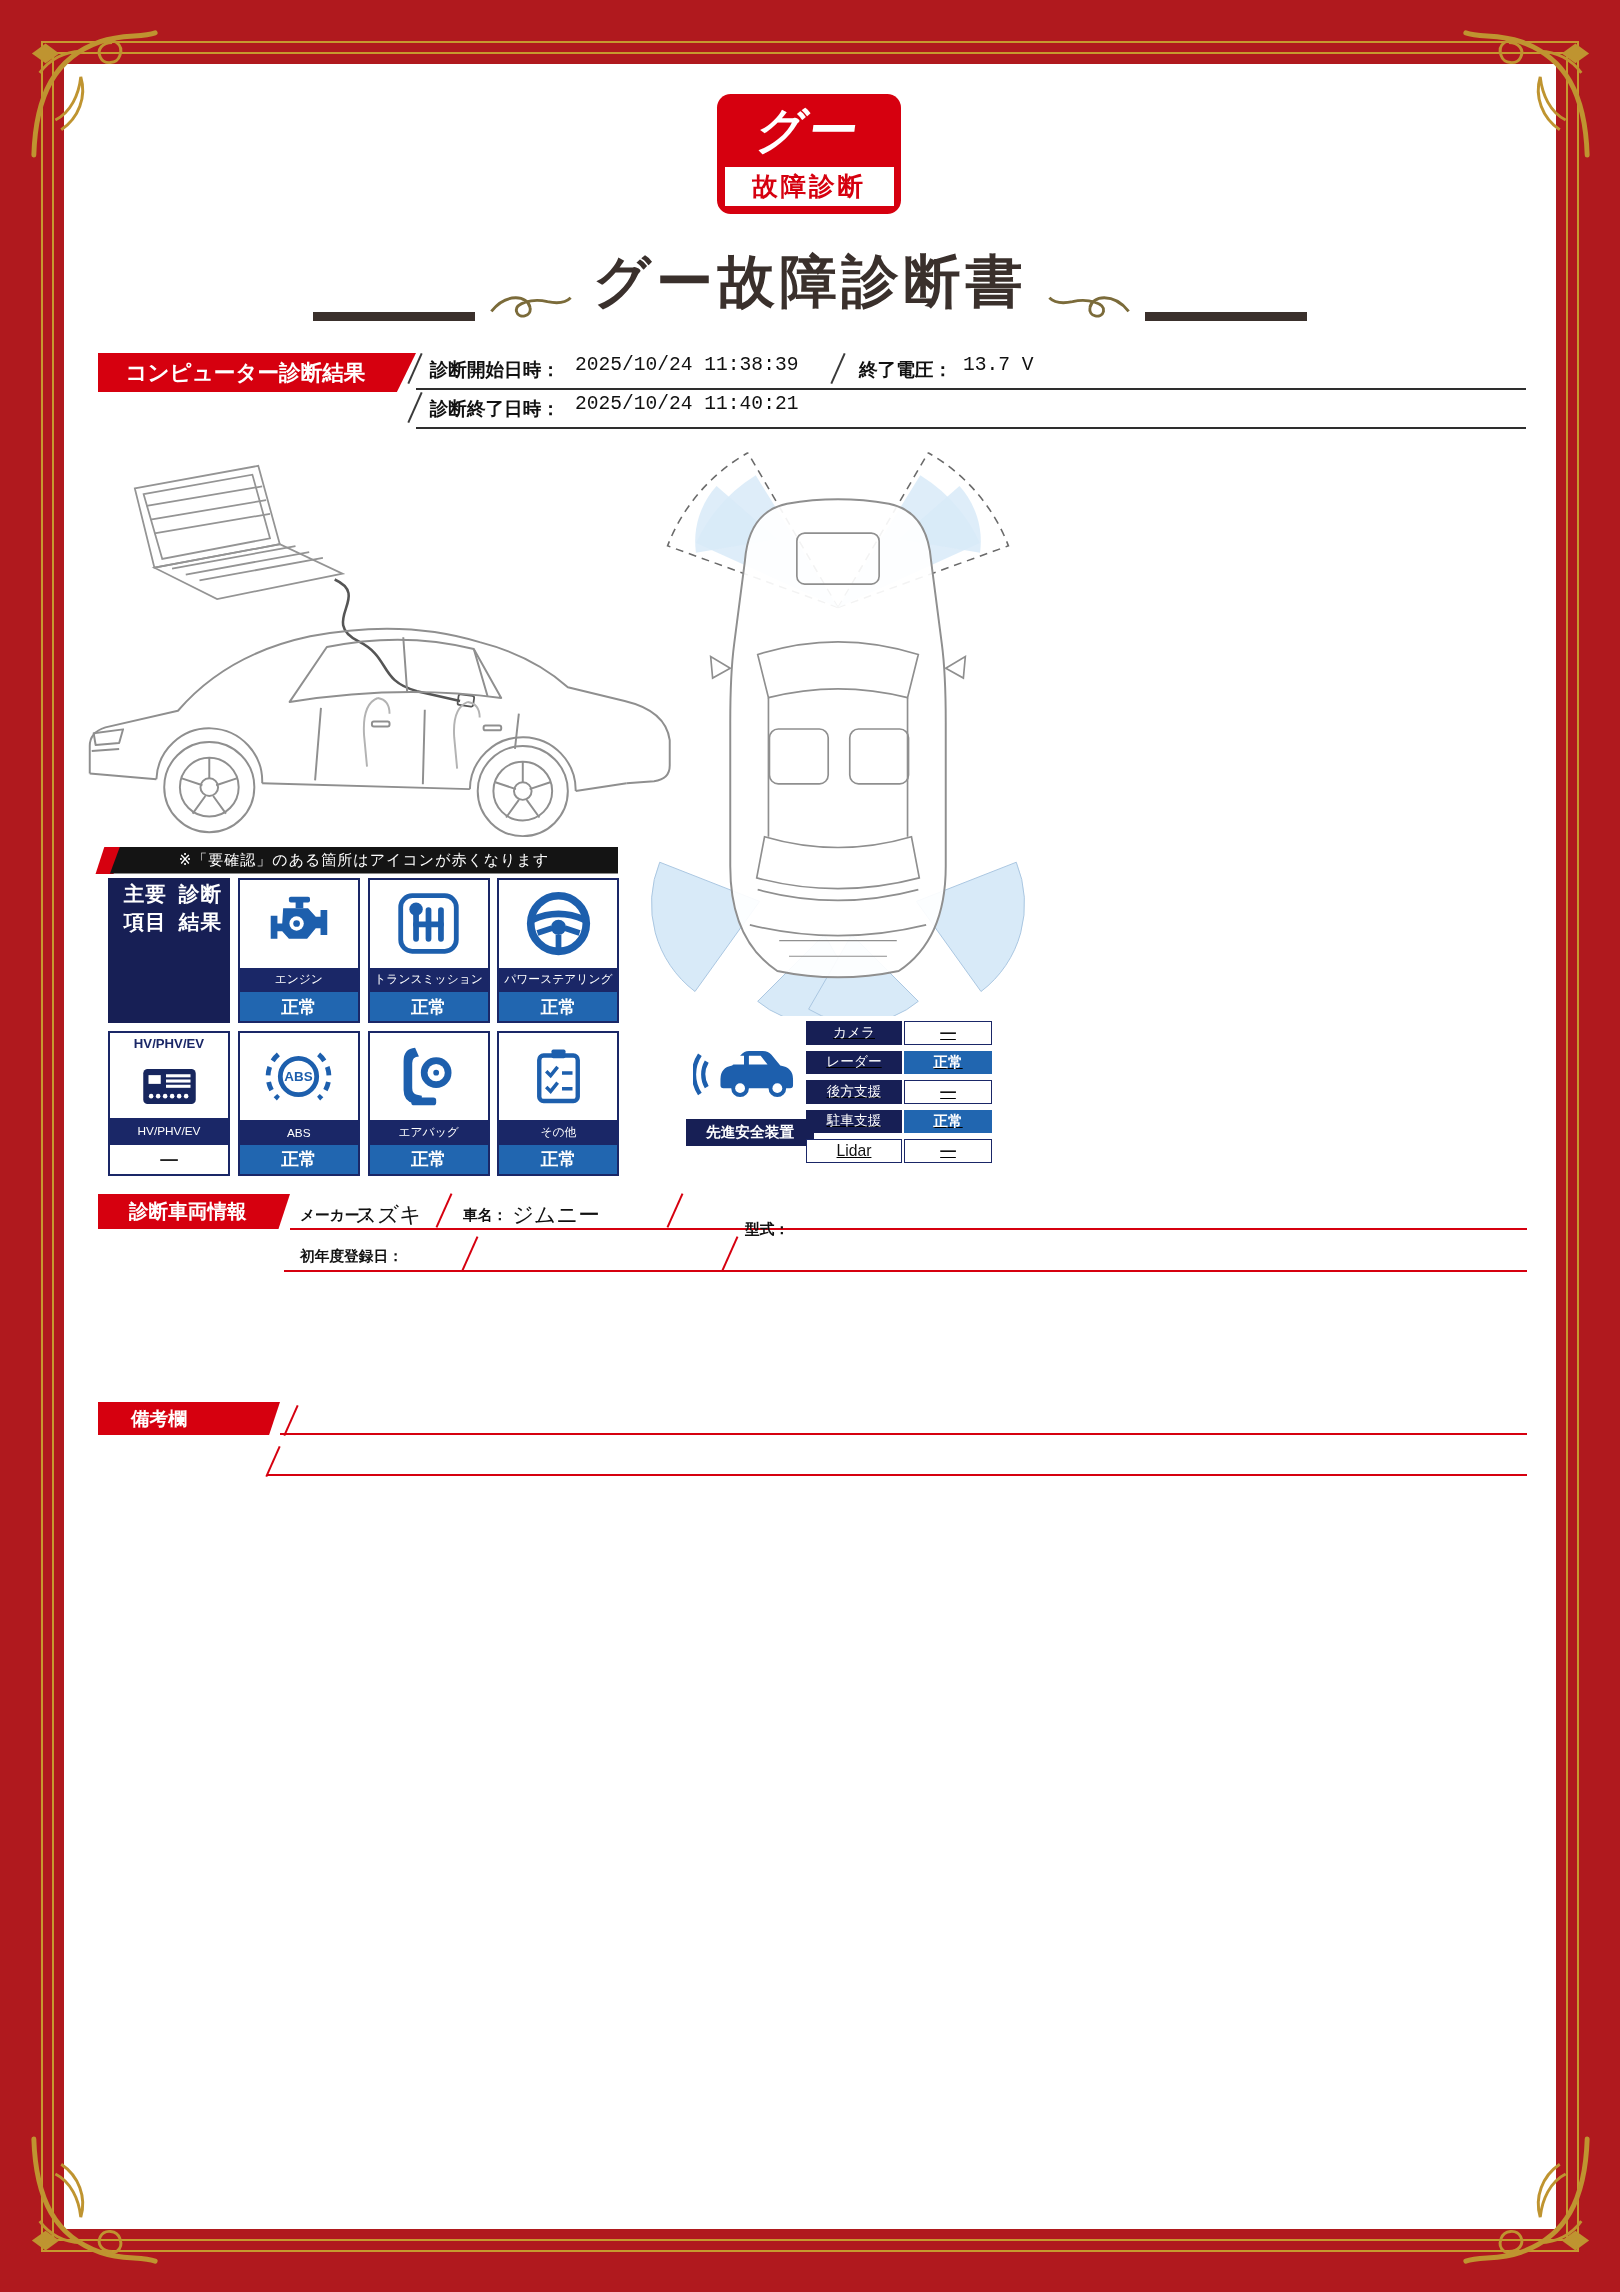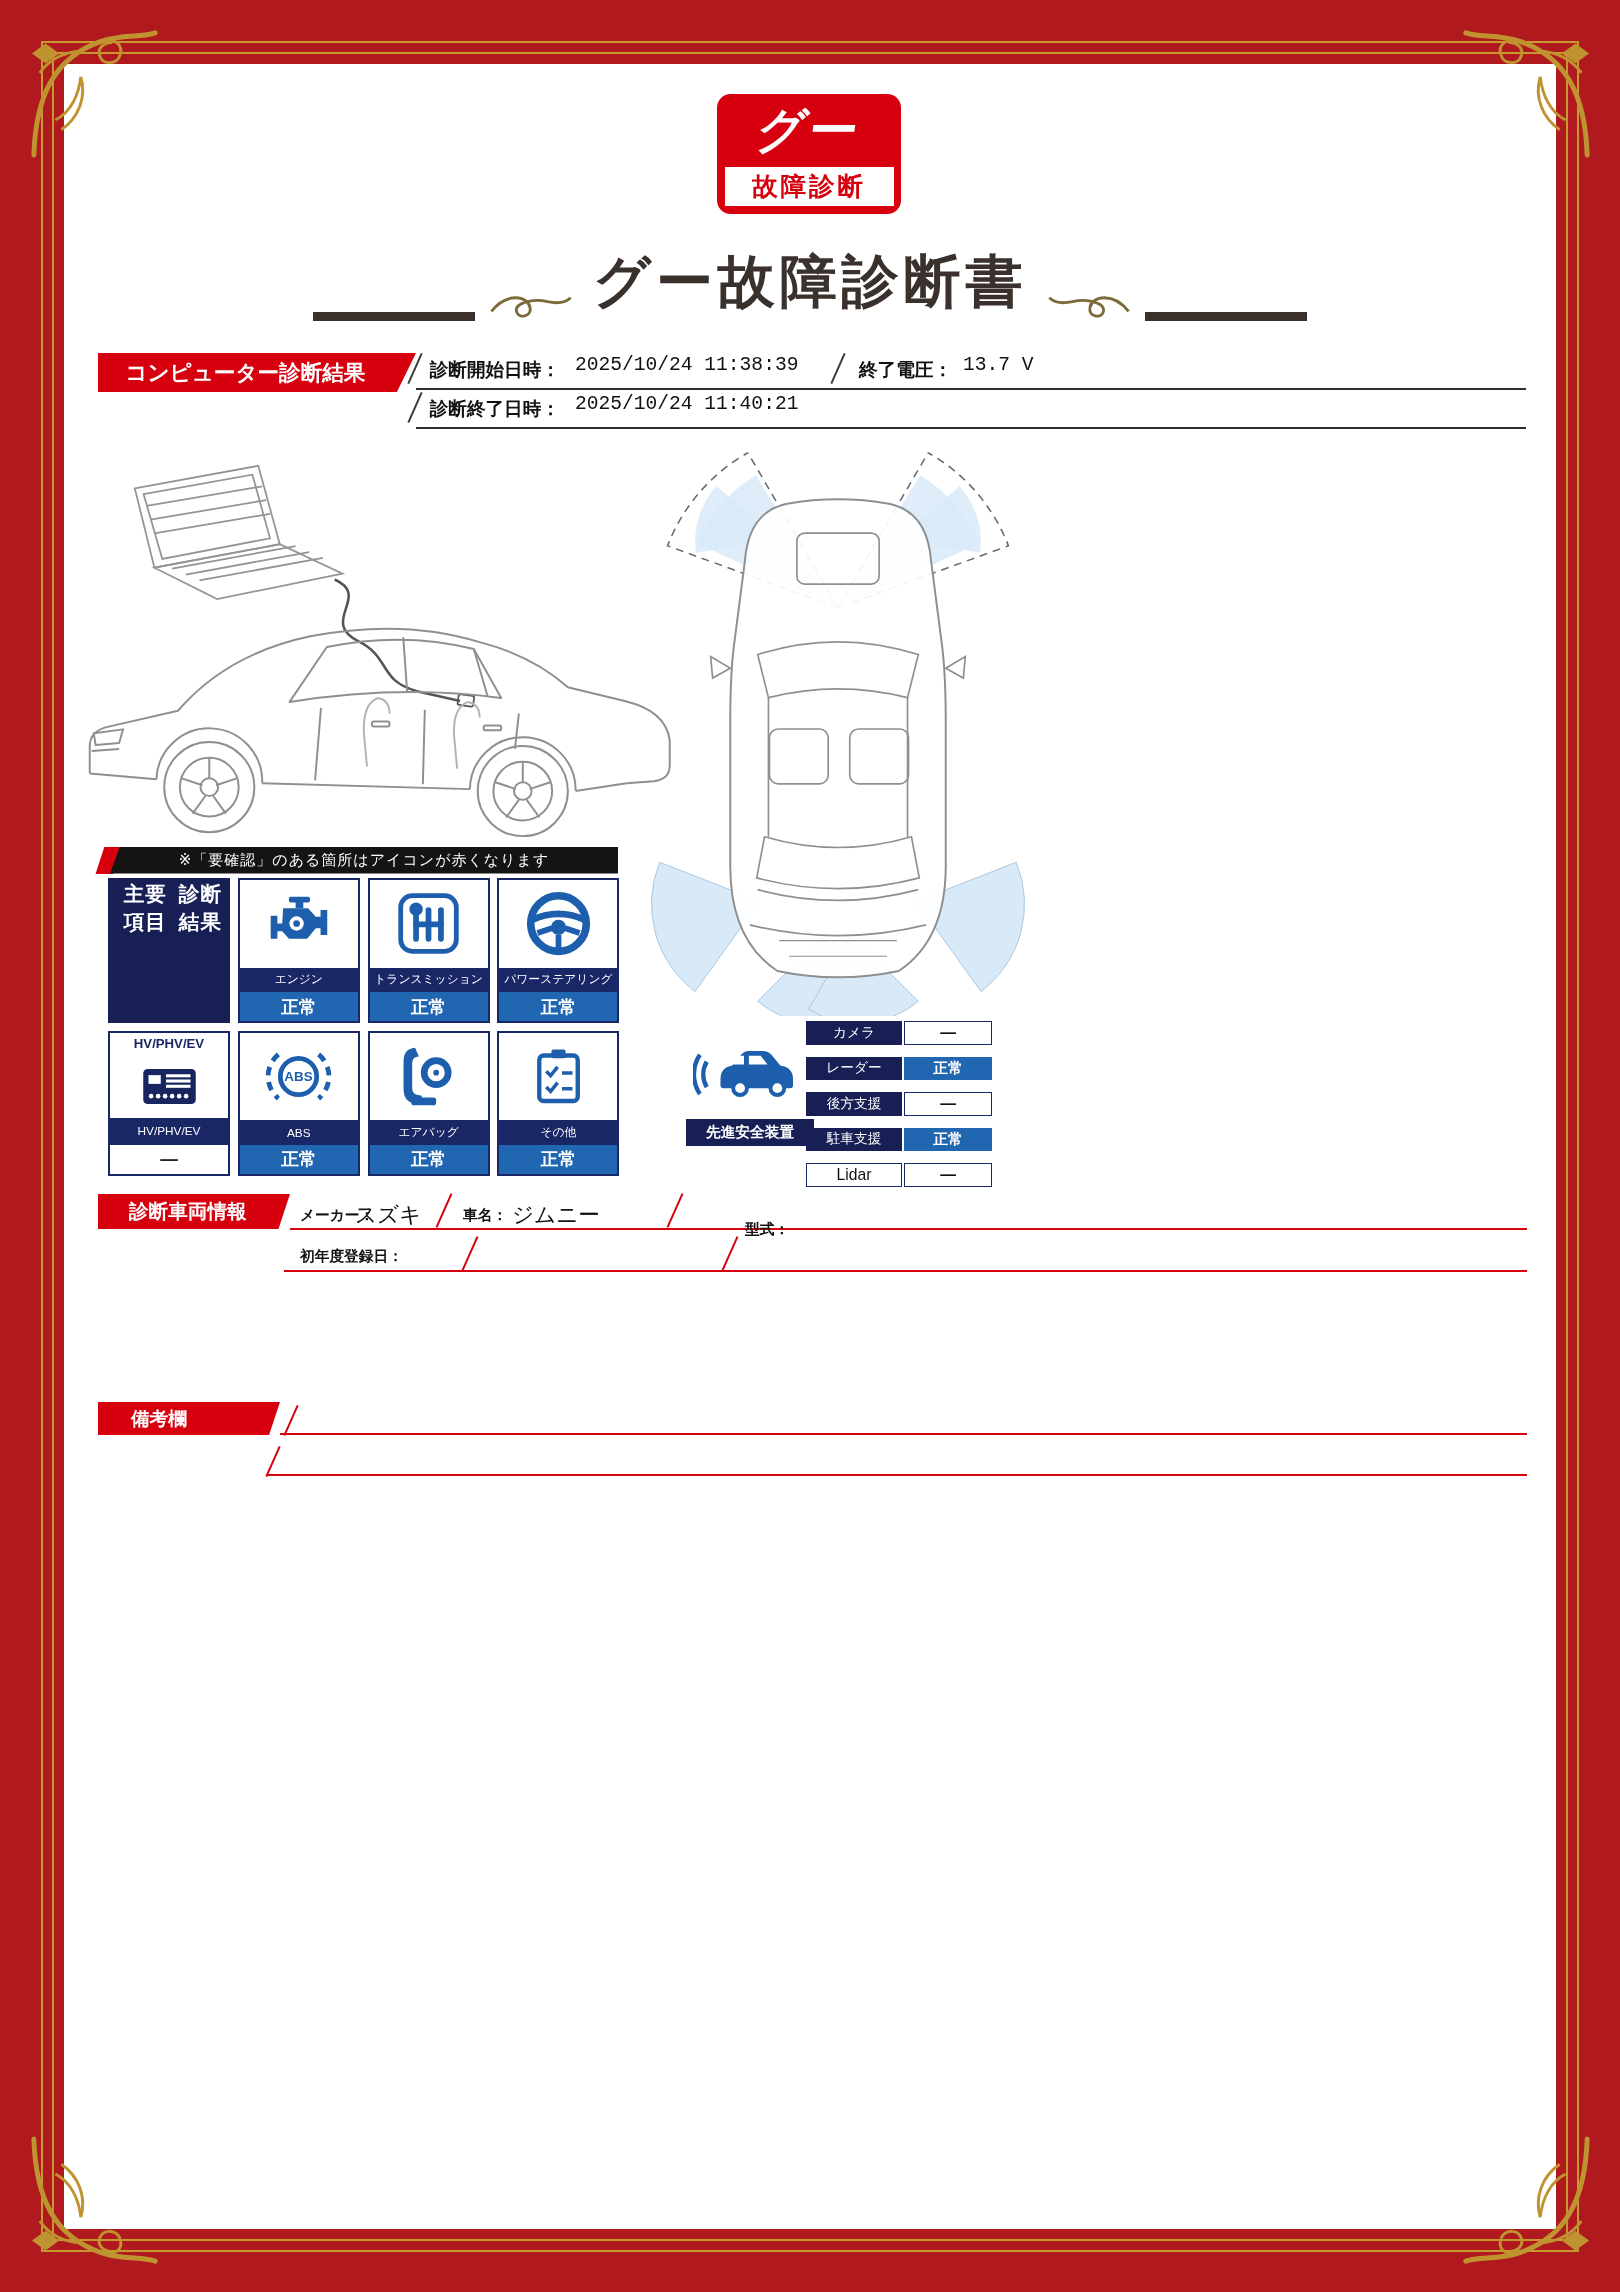--- a/index.html
+++ b/index.html
@@ -60,21 +60,21 @@
         align-items:center;justify-content:center;white-space:nowrap;}
   .status-bar{height:29px;display:flex;align-items:center;justify-content:center;
         font-size:17.6px;font-weight:bold;}
   .status-ok{background:#2166b0;color:#fff;}
   .status-none{background:#fff;color:#222;border-top:2px solid #1a2767;}
   
   .safety-icon{position:absolute;left:686px;top:1023px;width:116px;height:94px;display:flex;
         align-items:center;justify-content:center;}
   .safety-title{position:absolute;left:686px;top:1119px;width:128px;height:27.4px;background:#171f55;
         color:#fff;font-size:14.7px;font-weight:bold;display:flex;align-items:center;justify-content:center;}
-  .safety-table{position:absolute;left:806px;top:1021px;display:flex;flex-direction:column;gap:12px;}
+  .safety-table{position:absolute;left:806px;top:1021px;display:flex;flex-direction:column;gap:6px;text-decoration:underline;}
   .srow{display:flex;gap:2px;height:23.5px;}
   .slabel{width:96px;background:#171f55;color:#fff;font-size:13.7px;display:flex;
         align-items:center;justify-content:center;box-sizing:border-box;}
   .slabel.plain{background:#fff;color:#111;border:1px solid #1a2767;font-size:15.7px;}
   .sval{width:88px;display:flex;align-items:center;justify-content:center;font-weight:bold;box-sizing:border-box;}
   .sval.ok{background:#2166b0;color:#fff;font-size:14.7px;}
   .sval.none{background:#fff;color:#111;border:1px solid #1a2767;font-size:15.7px;}
   
   .v-label{position:absolute;font-size:14.7px;font-weight:bold;color:#111;}
   .v-value{position:absolute;font-size:21.6px;color:#111;}

